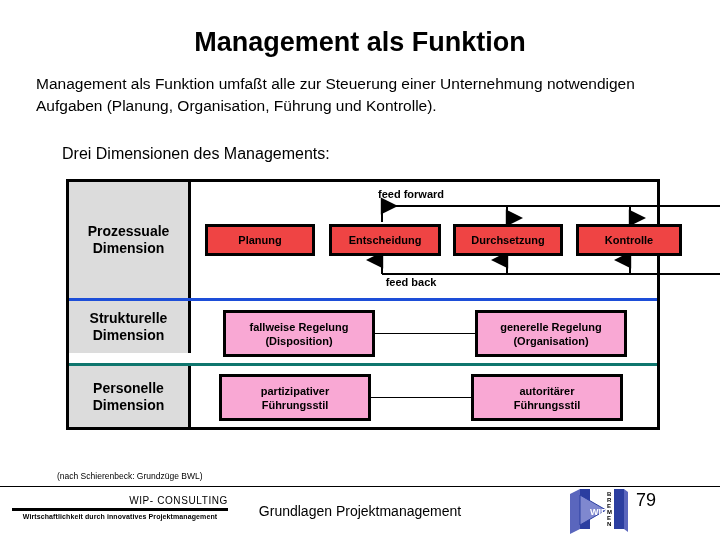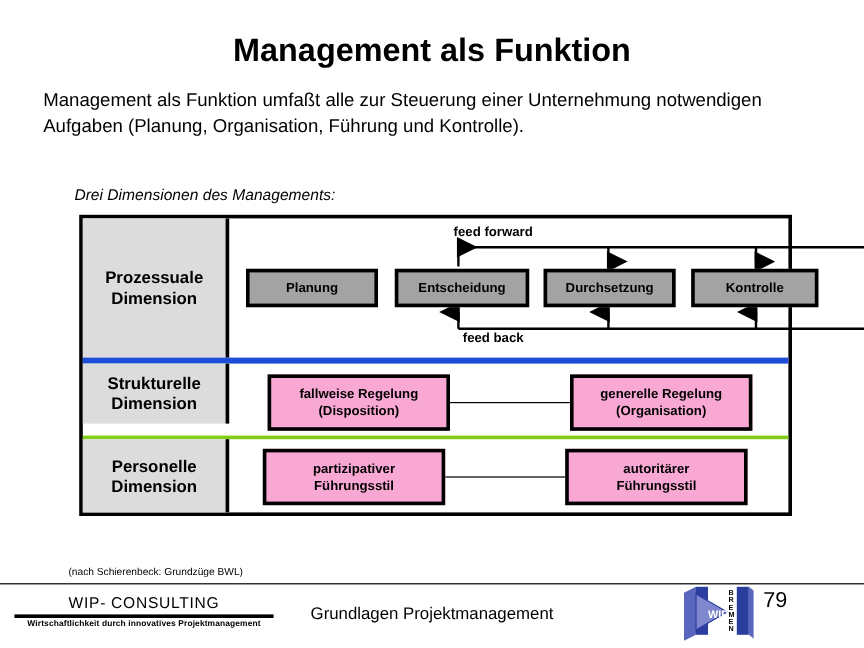--- a/index.html
+++ b/index.html
@@ -19,56 +19,55 @@
     font-size: 27px; font-weight: bold;
     letter-spacing: 0px;
   }
 
   
   #intro {
     position: absolute; left: 36px; top: 73px; width: 650px;
     font-size: 15.5px; line-height: 22px;
   }
   #subhead {
-    position: absolute; left: 62px; top: 155px;
-    font-size: 13px;
-    font-style: italic;
+    position: absolute; left: 62px; top: 145px;
+    font-size: 16px;
   }
 
   
   #diagram {
     position: absolute; left: 66px; top: 179px;
     width: 594px; height: 251px;
     border: 3px solid #000;
     background: #ffffff;
   }
 
   .row { position: absolute; left: 0; width: 588px; }
   .row-proc   { top: 0;    height: 116px; }
-  .row-struct { top: 116px; height: 55px; border-top: 5px solid #1d4ed8; }
-  .row-pers   { top: 181px; height: 64px; border-top: 3px solid #84cc16; }
+  .row-struct { top: 116px; height: 55px; border-top: 3px solid #1d4ed8; }
+  .row-pers   { top: 181px; height: 64px; border-top: 3px solid #0f766e; }
 
   
   .dim-label {
     position: absolute; left: 0; top: 0;
     width: 122px; height: 100%;
     background: #dcdcdc;
     border-right: 3px solid #000;
     display: flex; align-items: center; justify-content: center;
     text-align: center;
     font-size: 14px; font-weight: bold; line-height: 17px;
   }
   .row-proc .dim-label { height: 116px; }
 
   .row-body { position: absolute; left: 122px; top: 0; right: 0; height: 100%; }
 
   
   .pbox {
     position: absolute;
-    background: #a3a3a3;
+    background: #ef4444;
     border: 3px solid #000;
     display: flex; align-items: center; justify-content: center;
     text-align: center;
     font-size: 11px; font-weight: bold; line-height: 13px;
   }
   #b-planung      { left: 14px;  top: 42px; width: 110px; height: 32px; }
   #b-entscheidung { left: 138px; top: 42px; width: 112px; height: 32px; }
   #b-durchsetzung { left: 262px; top: 42px; width: 110px; height: 32px; justify-content: center; }
   #b-kontrolle    { left: 385px; top: 42px; width: 106px; height: 32px; }
 
@@ -109,21 +108,21 @@
     font-size: 8.5px;
   }
 
   
   #footer-rule {
     position: absolute; left: 0; top: 486px; width: 720px; height: 0;
     border-top: 1px solid #000;
   }
   #wip-block { position: absolute; left: 12px; top: 495px; width: 230px; }
   #wip-name {
-    font-size: 13px; letter-spacing: .6px; text-align: center;
+    font-size: 10px; letter-spacing: .6px; text-align: right;
     width: 216px;
   }
   #wip-bar {
     margin-top: 2px; width: 216px; height: 3px; background: #000;
   }
   #wip-slogan {
     margin-top: 2px; width: 216px; text-align: center;
     font-size: 7px; font-weight: bold; letter-spacing: .1px;
   }
 

